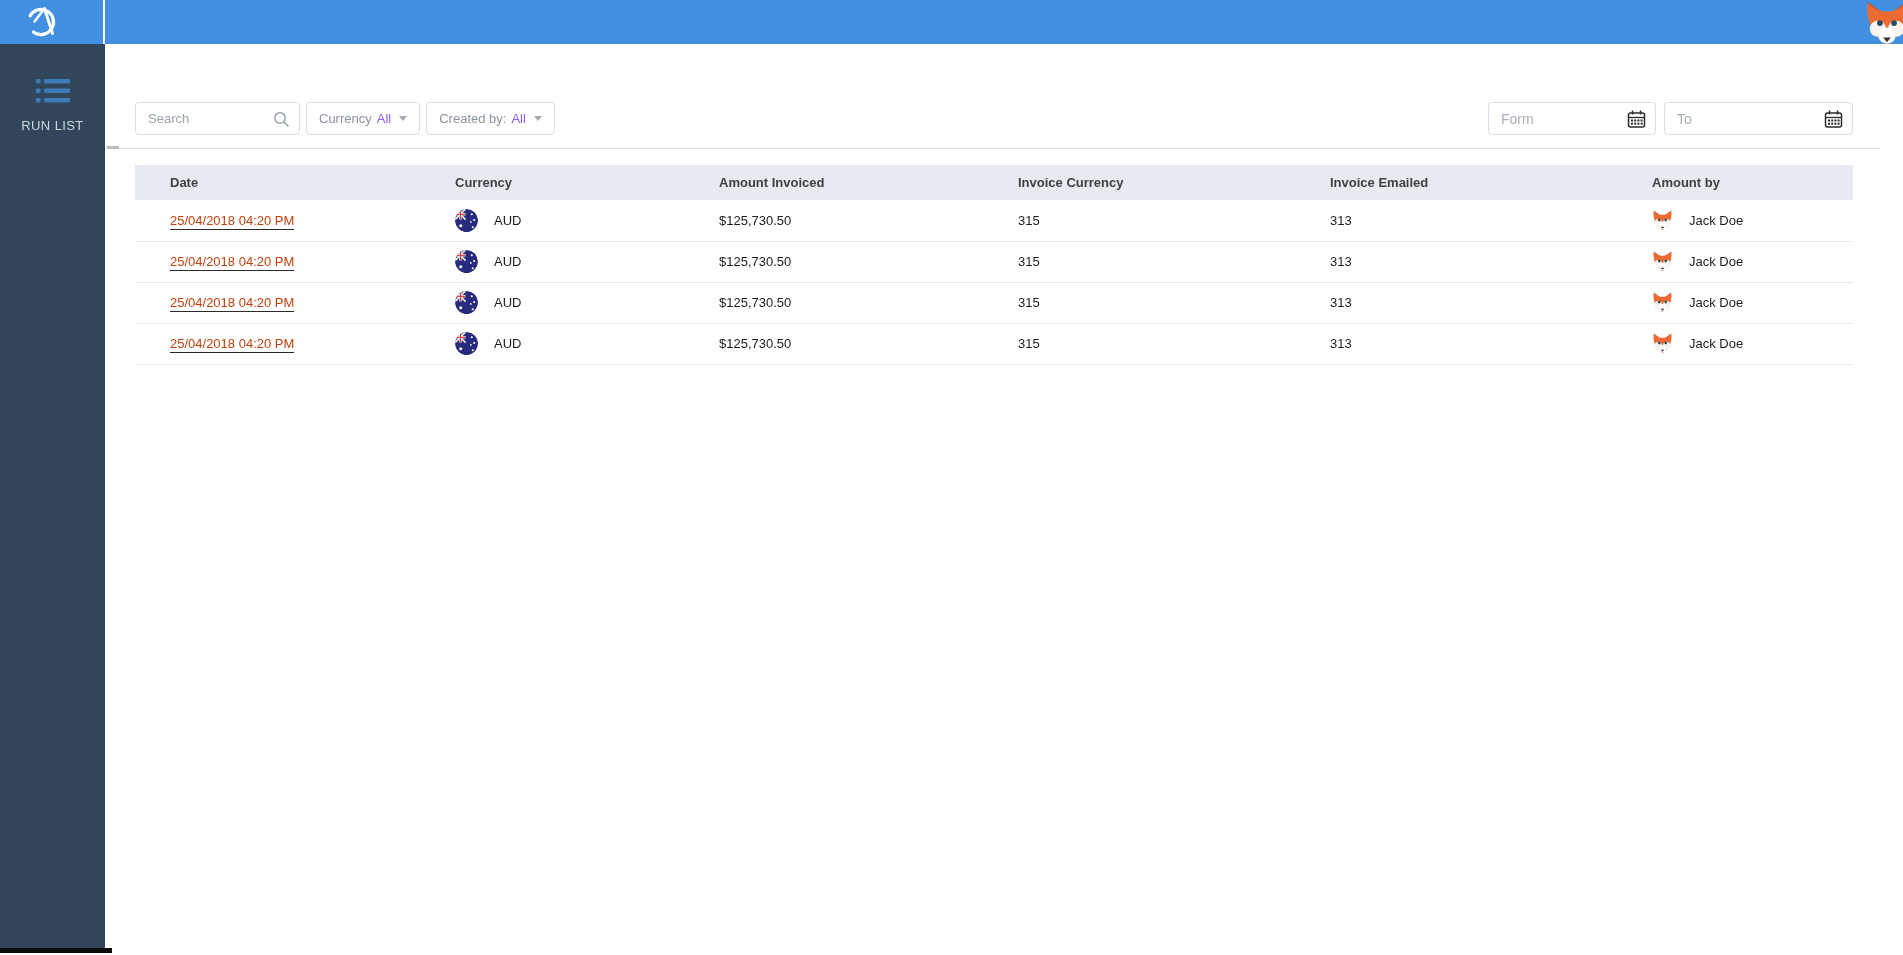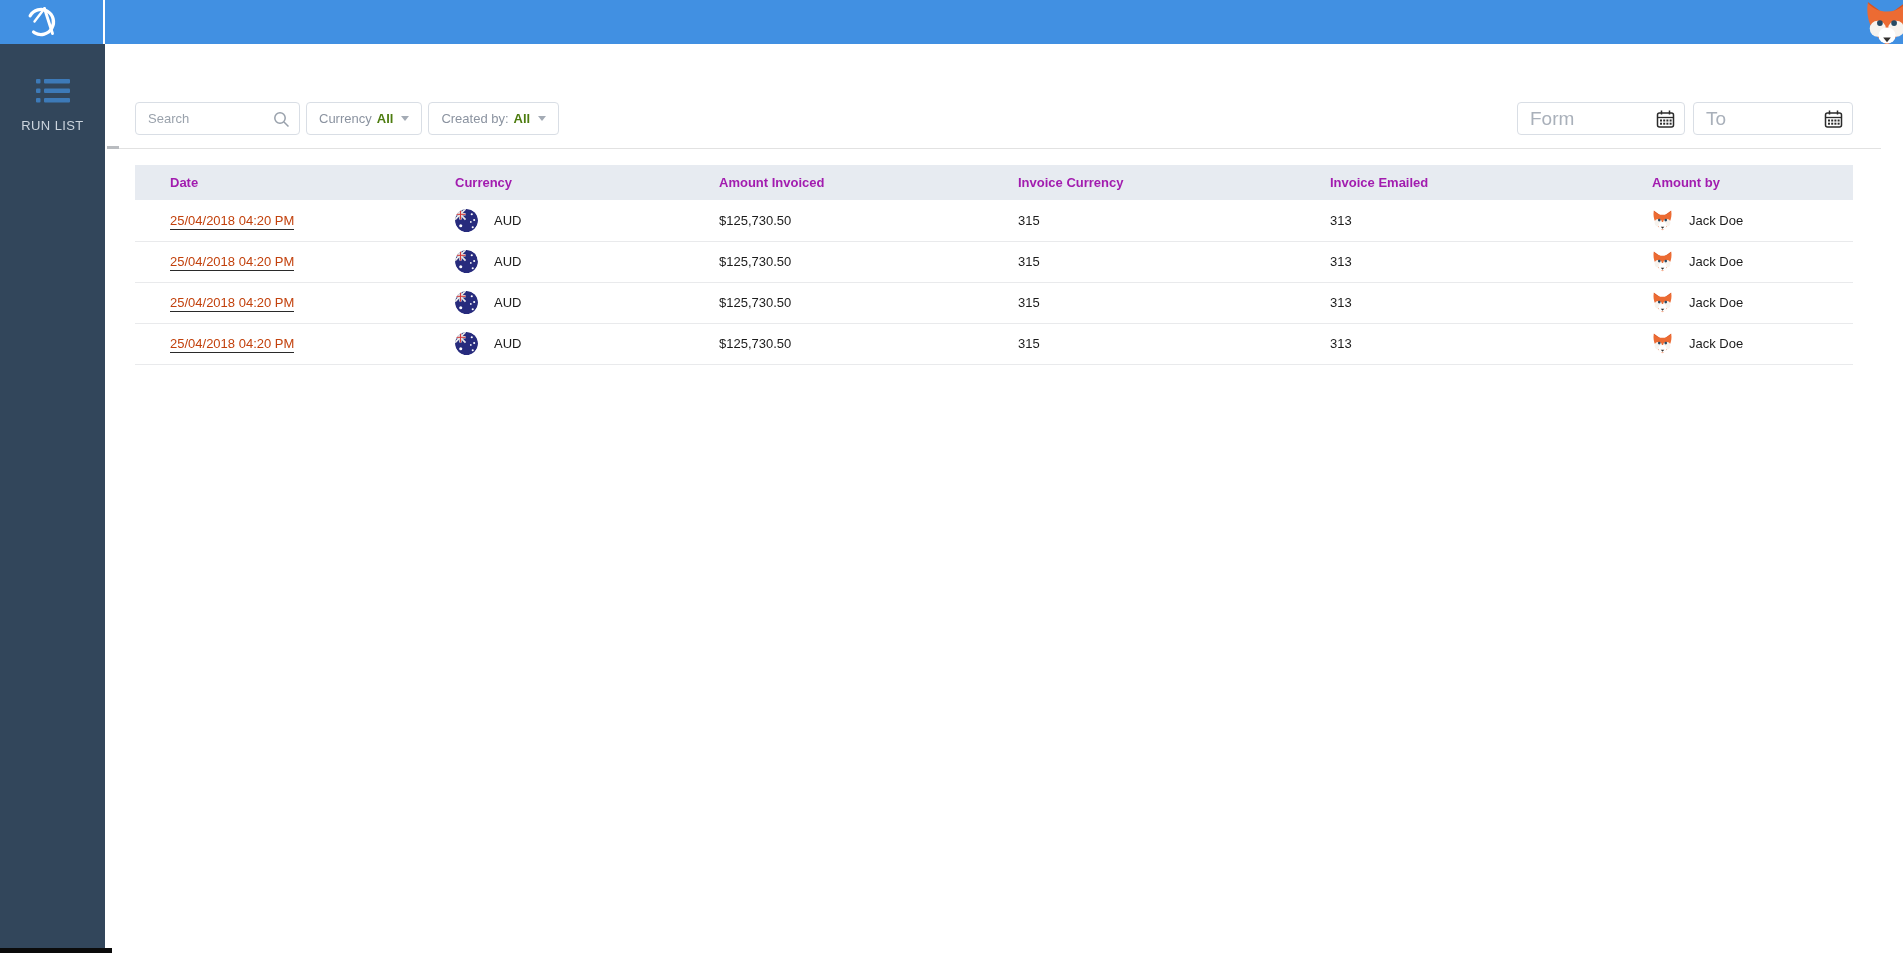--- a/index.html
+++ b/index.html
@@ -30,37 +30,37 @@
   .box { height:33px; border:1px solid #d9dee5; border-radius:4px; background:#fff;
     display:flex; align-items:center; position:relative;margin-top:28px; }
   .search-box { width:165px; }
   .search-box input { border:0; outline:none; width:130px; padding-left:12px;
     font-size:13px; color:#333; background:transparent;
     font-family:"Liberation Sans", sans-serif; }
   .search-box input::placeholder { color:#9aa2ac; opacity:1; }
   .search-box .sicon { position:absolute; right:9px; top:8px; }
   .dd { padding:0 12px; margin-left:6px; cursor:pointer; font-size:13px; }
   .dd .dd-label { color:#8b93a0; }
-  .dd .dd-value { color:#4d7c0f; font-weight:bold; margin-left:5px; }
+  .dd .dd-value { color:#8b5cf6; font-weight:normal; margin-left:5px; }
   .caret { width:0; height:0; border-left:4.5px solid transparent; border-right:4.5px solid transparent;
     border-top:5px solid #a4abb5; margin-left:8px; }
   .spacer { flex:1; }
   .date-box { width:168px; margin-left:8px; }
-  .date-box input { border:0; outline:none; width:120px; padding-left:12px; font-size:19px;
+  .date-box input { border:0; outline:none; width:120px; padding-left:12px; font-size:14px;
     color:#333; background:transparent; font-family:"Liberation Sans", sans-serif; }
   .date-box input::placeholder { color:#a9b0ba; opacity:1; }
   .date-box .cal { position:absolute; right:8px; top:6px; cursor:pointer; }
-  .date-box.to { width:160px; }
+  .date-box.to { width:189px; }
 
   .divider { height:1px; background:#e2e2e2; margin:13px -28px 0 -23px; position:relative; }
   .divider .tick { position:absolute; left:-5px; top:-2px; width:12px; height:3px; background:#b9bcc0; }
 
   
   table { width:100%; border-collapse:collapse; margin-top:16px; table-layout:fixed; }
-  thead th { background:#e7ebf1; height:35px; font-size:13px; color:#a21caf;
+  thead th { background:#e7ebf1; height:35px; font-size:13px; color:#404040;
     text-align:left; font-weight:bold; }
   th.c-date, td.c-date { padding-left:35px; }
   tbody td { height:41px; border-bottom:1px solid #e9eaec; font-size:13px; color:#1c1c1c; }
   .date-link { color:#c2410c; text-decoration:none; border-bottom:1px solid #2a2a2a;
     padding-bottom:1px; cursor:pointer; }
   .cellflex { display:flex; align-items:center;gap:8px; }
   .cellflex .txt { margin-left:8px; }
 </style>
 </head>
 <body>

